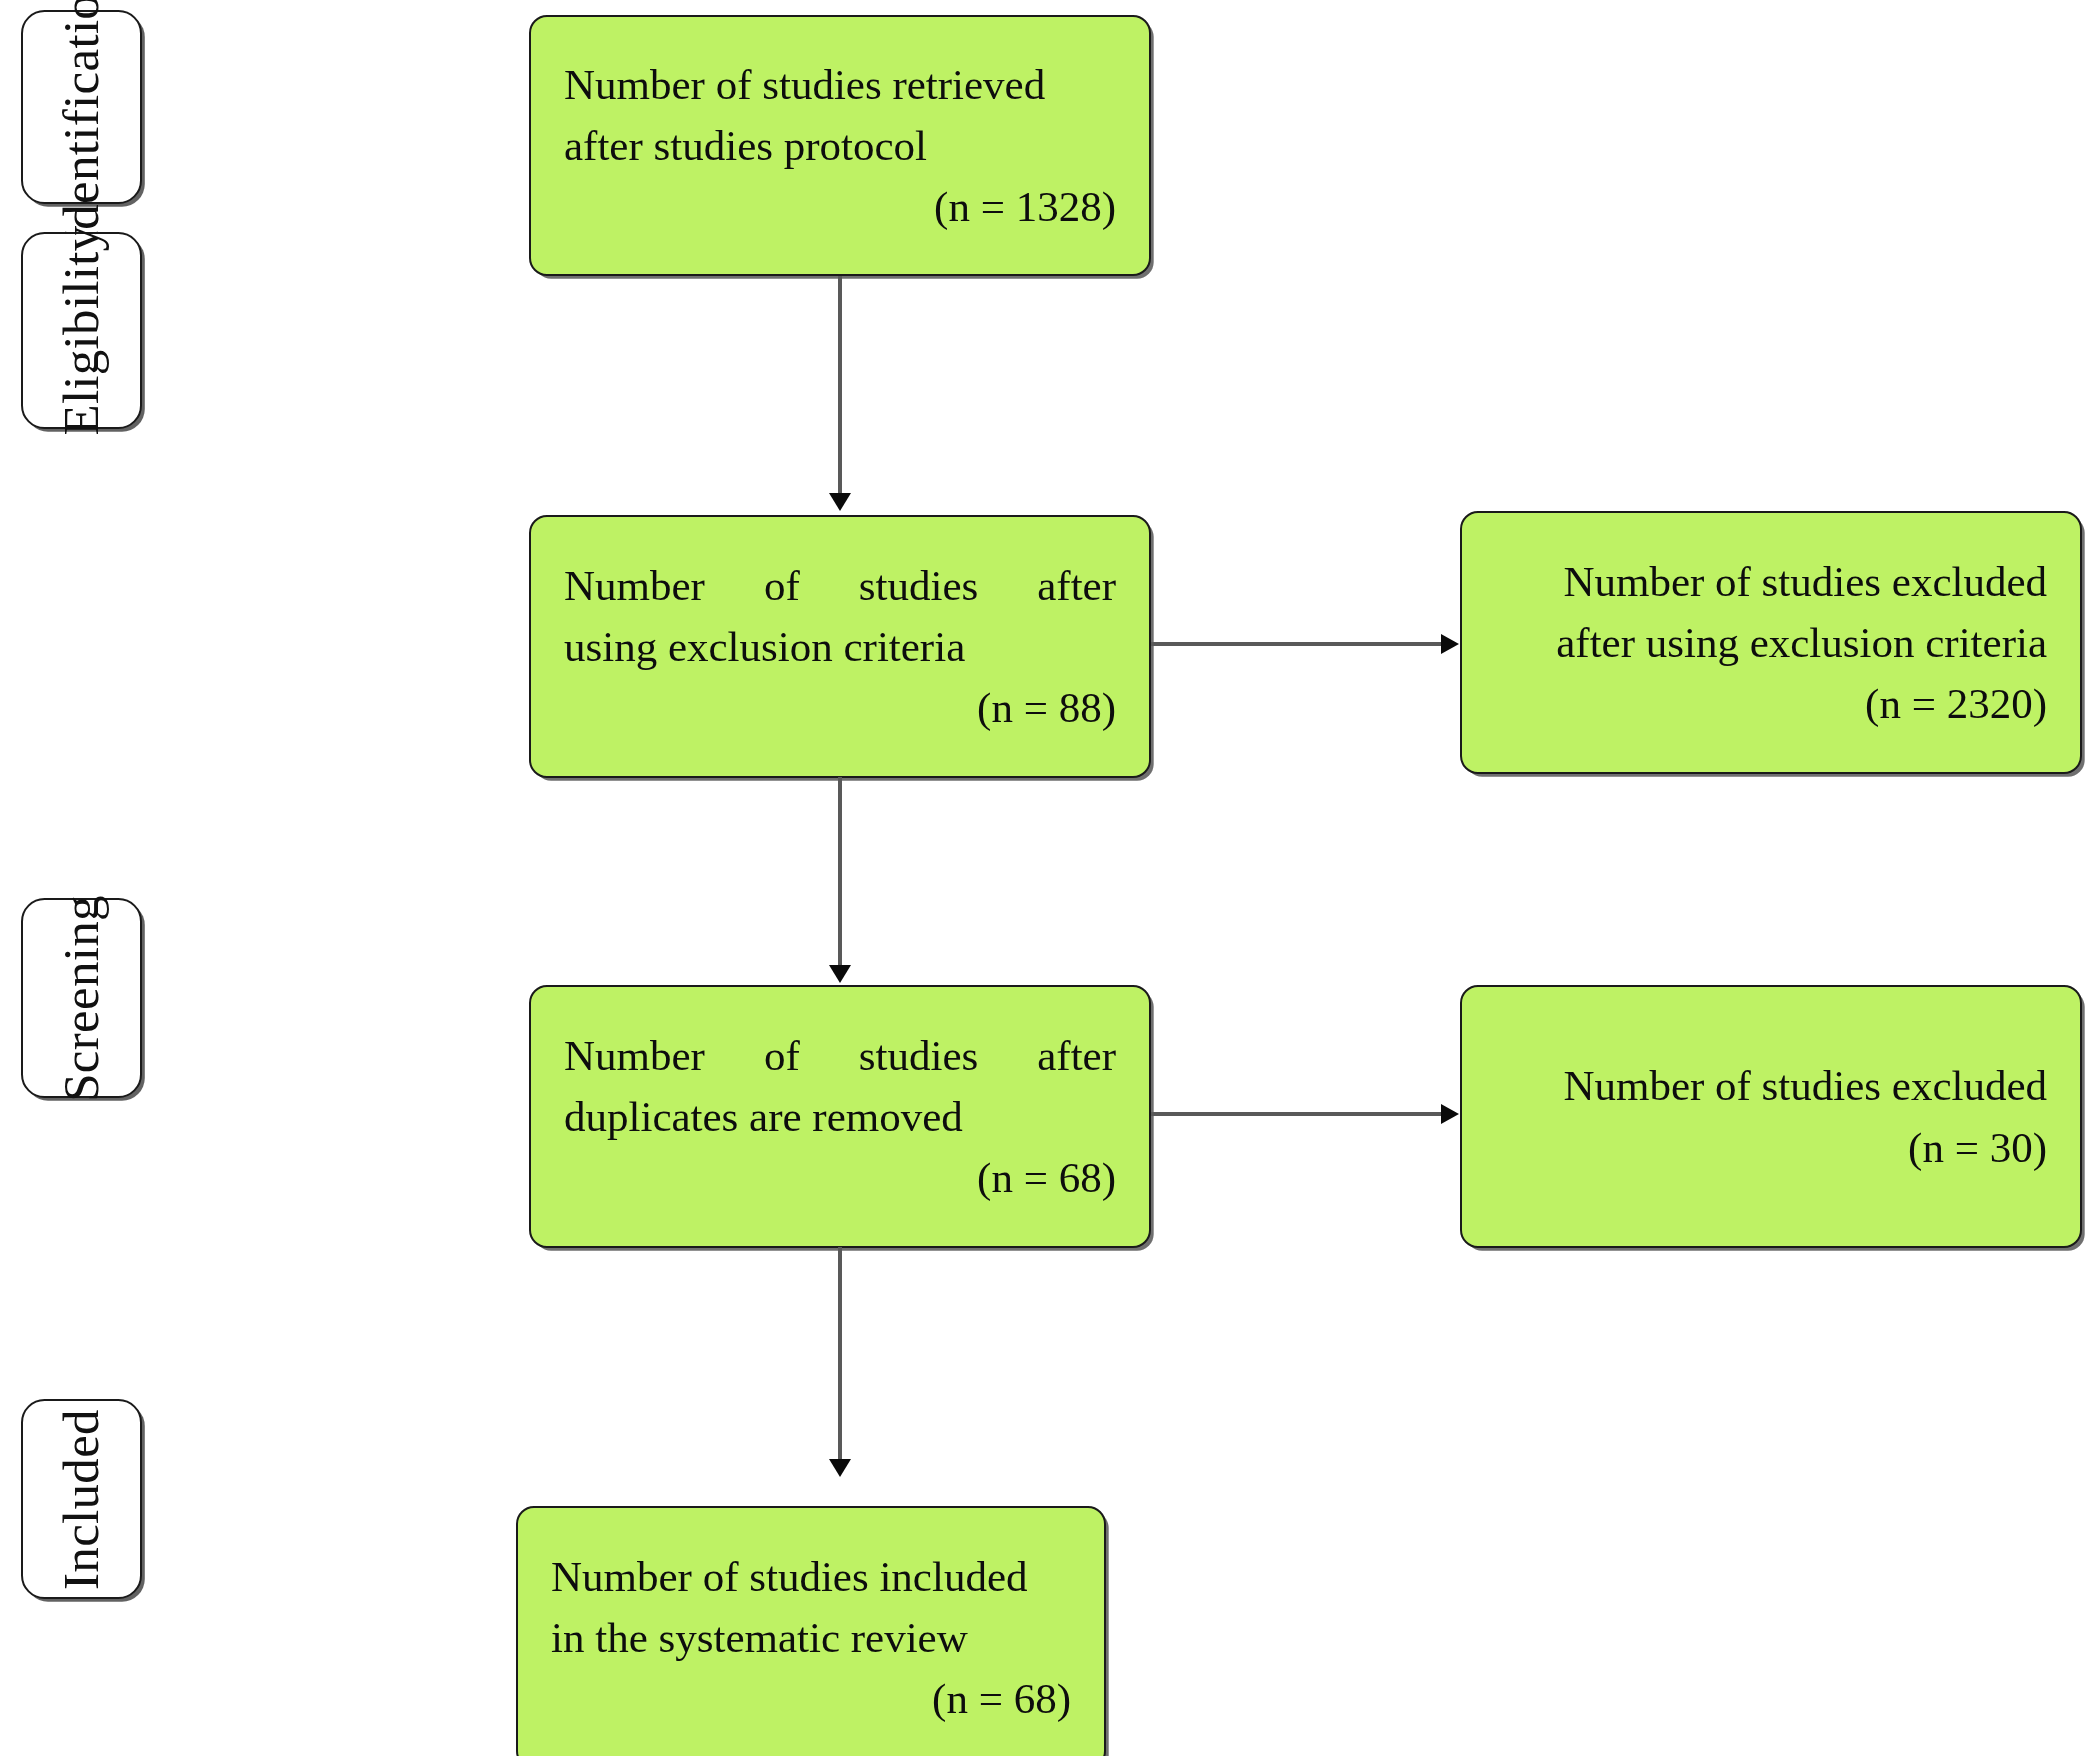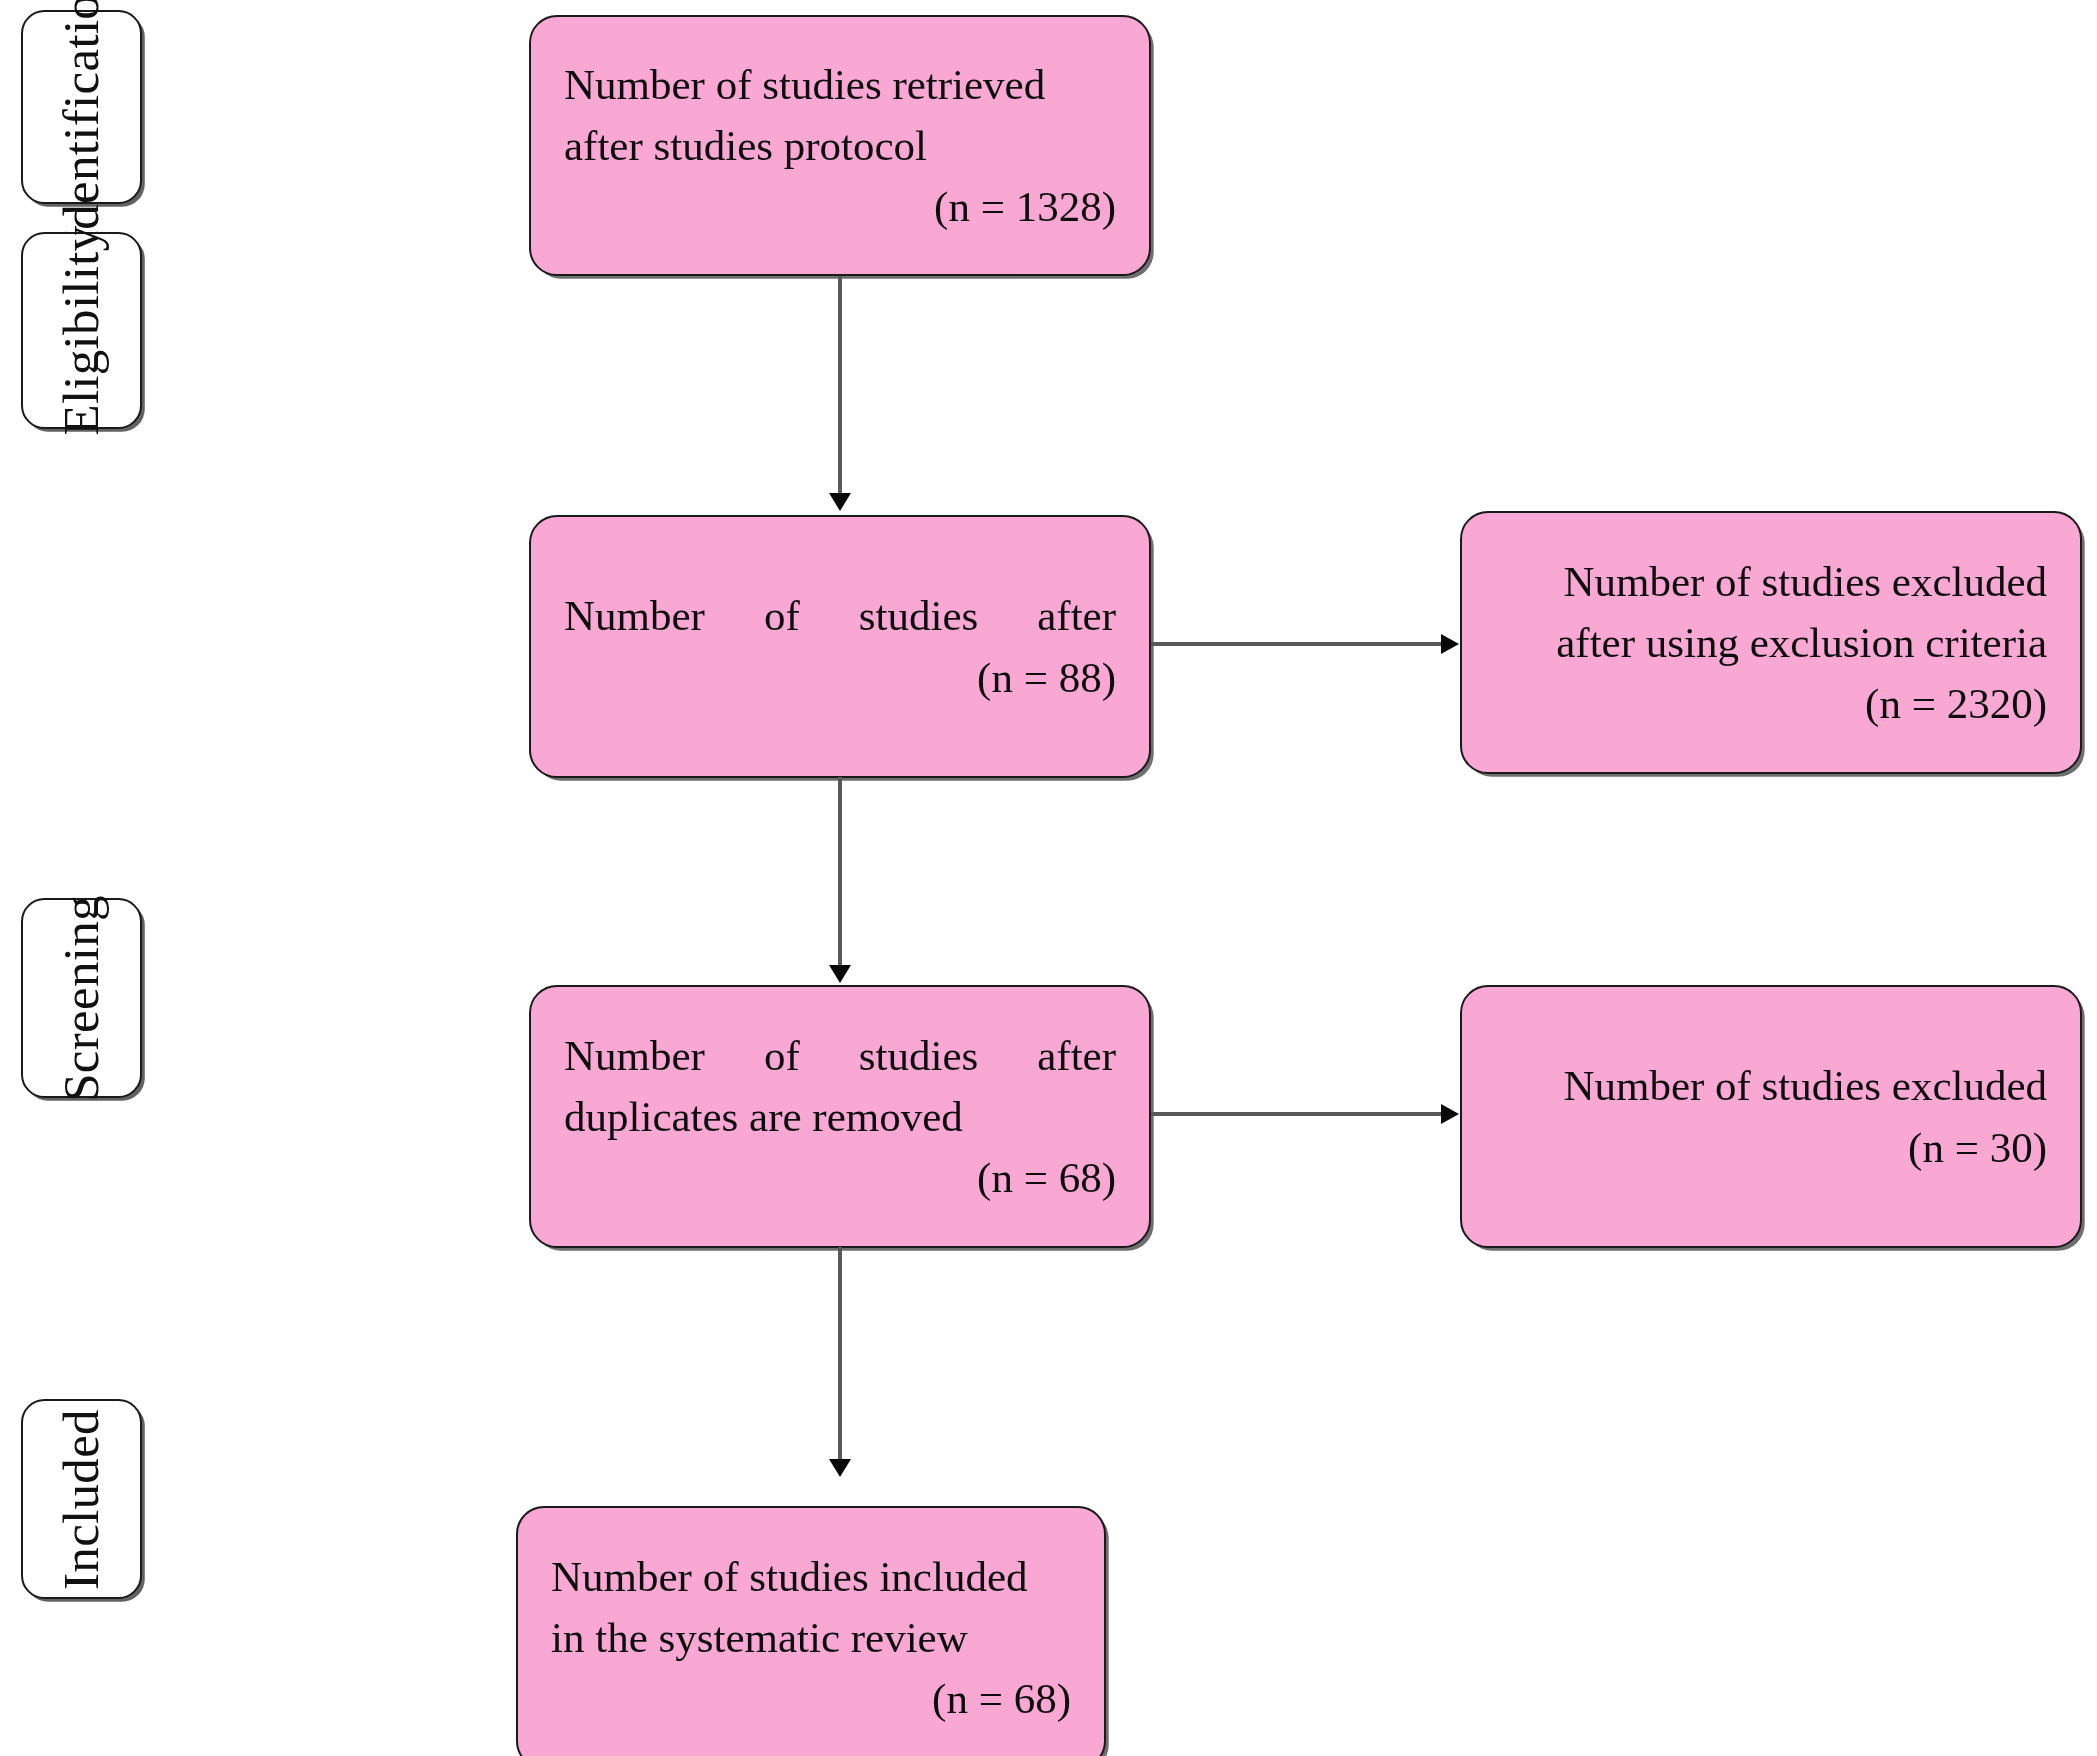--- a/index.html
+++ b/index.html
@@ -36,22 +36,22 @@
     line-height: 1;
     color: #111111;
     letter-spacing: 0.3px;
   }
 
   
   .flow-box {
     position: absolute;
     box-sizing: border-box;
     border: 2.1px solid #1a1a1a;
-    border-radius: 28px;
-    background: #f9a8d4;
+    border-radius: 18px;
+    background: #bef264;
     box-shadow: 4.1px 4.1px 0 -1.4px rgba(95,95,95,0.9);
     display: flex;
     flex-direction: column;
     justify-content: center;
   }
   .flow-box .btext {
     padding: 0 33px;
     font-size: 43px;
     line-height: 1.42;
     color: #0d0d0d;
@@ -118,20 +118,21 @@
   </div>
 
   <div class="flow-box" style="left:529px; top:15px; width:622px; height:261px;">
     <div class="btext line-left">Number of studies retrieved</div>
     <div class="btext line-left">after studies protocol</div>
     <div class="btext line-center">(n = 1328)</div>
   </div>
 
   <div class="flow-box" style="left:529px; top:515px; width:622px; height:263px;">
     <div class="btext line-just">Number of studies after</div>
+    <div class="btext line-left">using exclusion criteria</div>
     <div class="btext line-center">(n = 88)</div>
   </div>
 
   <div class="flow-box" style="left:529px; top:985px; width:622px; height:263px;">
     <div class="btext line-just">Number of studies after</div>
     <div class="btext line-left">duplicates are removed</div>
     <div class="btext line-center">(n = 68)</div>
   </div>
 
   <div class="flow-box" style="left:516px; top:1482px; width:590px; height:263px;margin-top:24px;">

